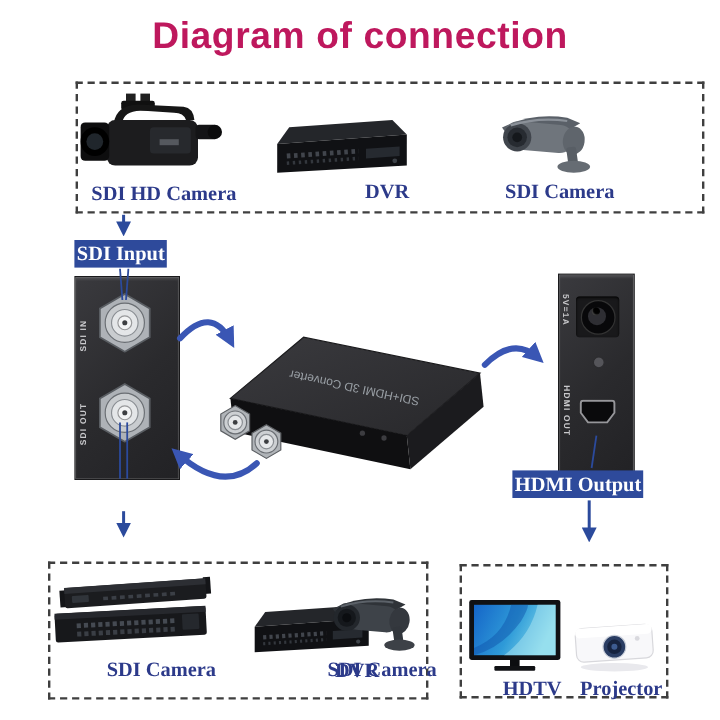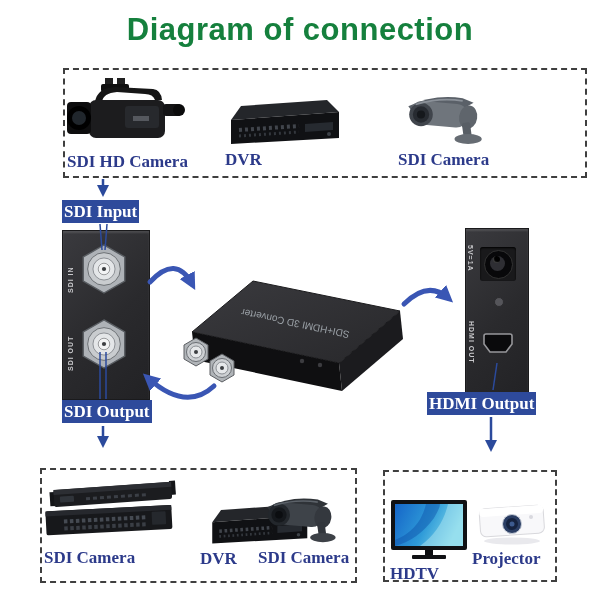--- a/index.html
+++ b/index.html
@@ -1,25 +1,25 @@
 <!DOCTYPE html>
 <html><head>
 <meta charset="utf-8">
 <style>
   html,body{margin:0;padding:0;background:#fff;}
   #stage{position:relative;width:600px;height:600px;background:#ffffff;overflow:hidden;
          font-family:"Liberation Sans",sans-serif;}
   .abs{position:absolute;}
   
   #title{left:0;top:12px;width:600px;text-align:center;font-size:31px;font-weight:800;
-         color:#15803d;letter-spacing:.5px;}
+         color:#be185d;letter-spacing:.5px;}
   
   .dashed-box{border:2px dashed #3f3f3f;background:transparent;}
   
-  .dev{display:flex;flex-direction:column;align-items:flex-start;}
+  .dev{display:flex;flex-direction:column;align-items:flex-end;}
   .dev svg{display:block;}
   .caption{font-family:"Liberation Serif",serif;font-weight:bold;font-size:17px;
            color:#2c3a8a;white-space:nowrap;margin-top:2px;}
   
   .conn-label{background:#2e4a9b;color:#fff;font-family:"Liberation Serif",serif;
               font-weight:bold;font-size:17px;line-height:23px;padding:0 2px;
               white-space:nowrap;z-index:6;}
   
   .panel{background:linear-gradient(135deg,#3a3a3e 0%,#2a2a2d 55%,#222225 100%);
          border:1px solid #1a1a1c;box-shadow:inset 0 2px 2px rgba(255,255,255,.12);z-index:3;}
@@ -152,21 +152,20 @@
           </div>
         </div>
     </div>
     <div class="abs led-dot" style="left:28px;top:68px;"></div>
     <div class="abs port-text" style="left:2px;top:92px;height:56px;">HDMI OUT</div>
     <svg class="abs" style="left:16px;top:104px;" width="32" height="22" viewBox="0 0 32 22">
       <path d="M4 1 h24 a2 2 0 0 1 2 2 v8 l-6 8 h-16 l-6 -8 v-8 a2 2 0 0 1 2 -2 z" fill="#0a0a0c" stroke="#96969a" stroke-width="1.6"></path>
     </svg>
   </div>
 
-  <div class="abs conn-label" style="left:62px;top:400px;">SDI Output</div>
 
   <div class="abs conn-label" style="left:427px;top:392px;text-align:right;">HDMI Output</div>
 
   <div class="abs dashed-box" style="left:40px;top:468px;width:313px;height:111px;"></div>
 
   <div class="abs dev" style="left:44px;top:476px;width:136px;z-index:2;">
     <svg width="136" height="70" viewBox="0 0 136 70">
       <g transform="rotate(-4 68 22)">
         <rect x="6" y="12" width="6" height="14" fill="#141518"></rect>
         <rect x="126" y="9" width="6" height="14" fill="#141518"></rect>
@@ -229,21 +228,21 @@
       <rect x="1" y="0" width="76" height="50" rx="2" fill="#101114"></rect>
       <rect x="5" y="4" width="68" height="42" fill="url(#tvscr)"></rect>
       <path d="M30 46 Q52 30 58 4 L73 4 L73 46 Z" fill="#aee6f2" opacity="0.5"></path>
       <path d="M5 46 Q28 40 44 18 Q50 8 50 4 L36 4 Q30 30 5 40 Z" fill="#0d4fa8" opacity="0.45"></path>
       <rect x="35" y="50" width="8" height="5" fill="#0c0d10"></rect>
       <rect x="22" y="55" width="34" height="4" rx="1" fill="#101114"></rect>
     </svg>
     <div class="caption">HDTV</div>
   </div>
 
-  <div class="abs dev" style="left:472px;top:495px;width:80px;z-index:2;">
+  <div class="abs dev" style="left:472px;top:510px;width:80px;z-index:2;">
     <svg width="80" height="52" viewBox="0 0 80 52">
       <ellipse cx="40" cy="46" rx="28" ry="3.5" fill="#e9e9ed"></ellipse>
       <g transform="rotate(-4 40 28)">
         <rect x="8" y="12" width="64" height="28" rx="6" fill="#f8f8fa" stroke="#d8d8dc"></rect>
         <rect x="8" y="12" width="64" height="8" rx="4" fill="#ffffff"></rect>
       </g>
       <circle cx="40" cy="29" r="9.5" fill="#2a3d63"></circle>
       <circle cx="40" cy="29" r="6" fill="#16233f"></circle>
       <circle cx="40" cy="29" r="2.5" fill="#3d5b8f"></circle>
       <circle cx="40" cy="29" r="9.5" fill="none" stroke="#c7cdd8"></circle>

